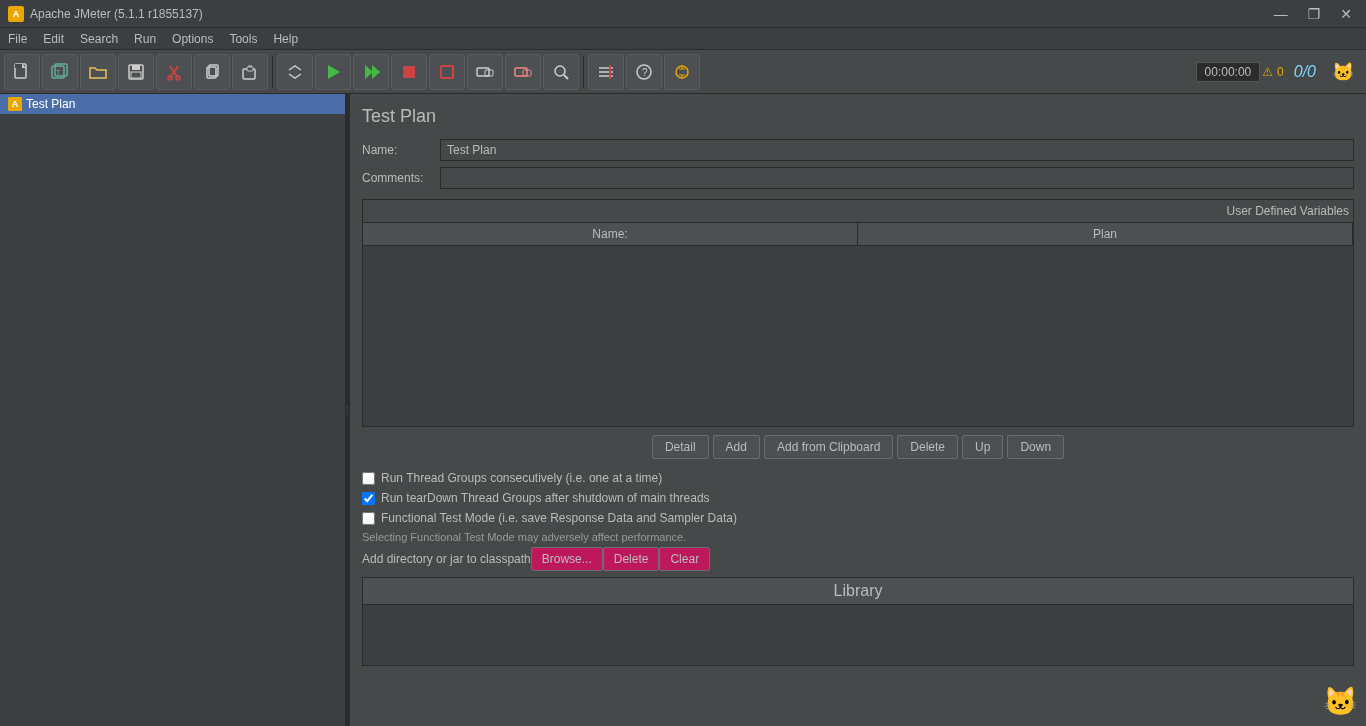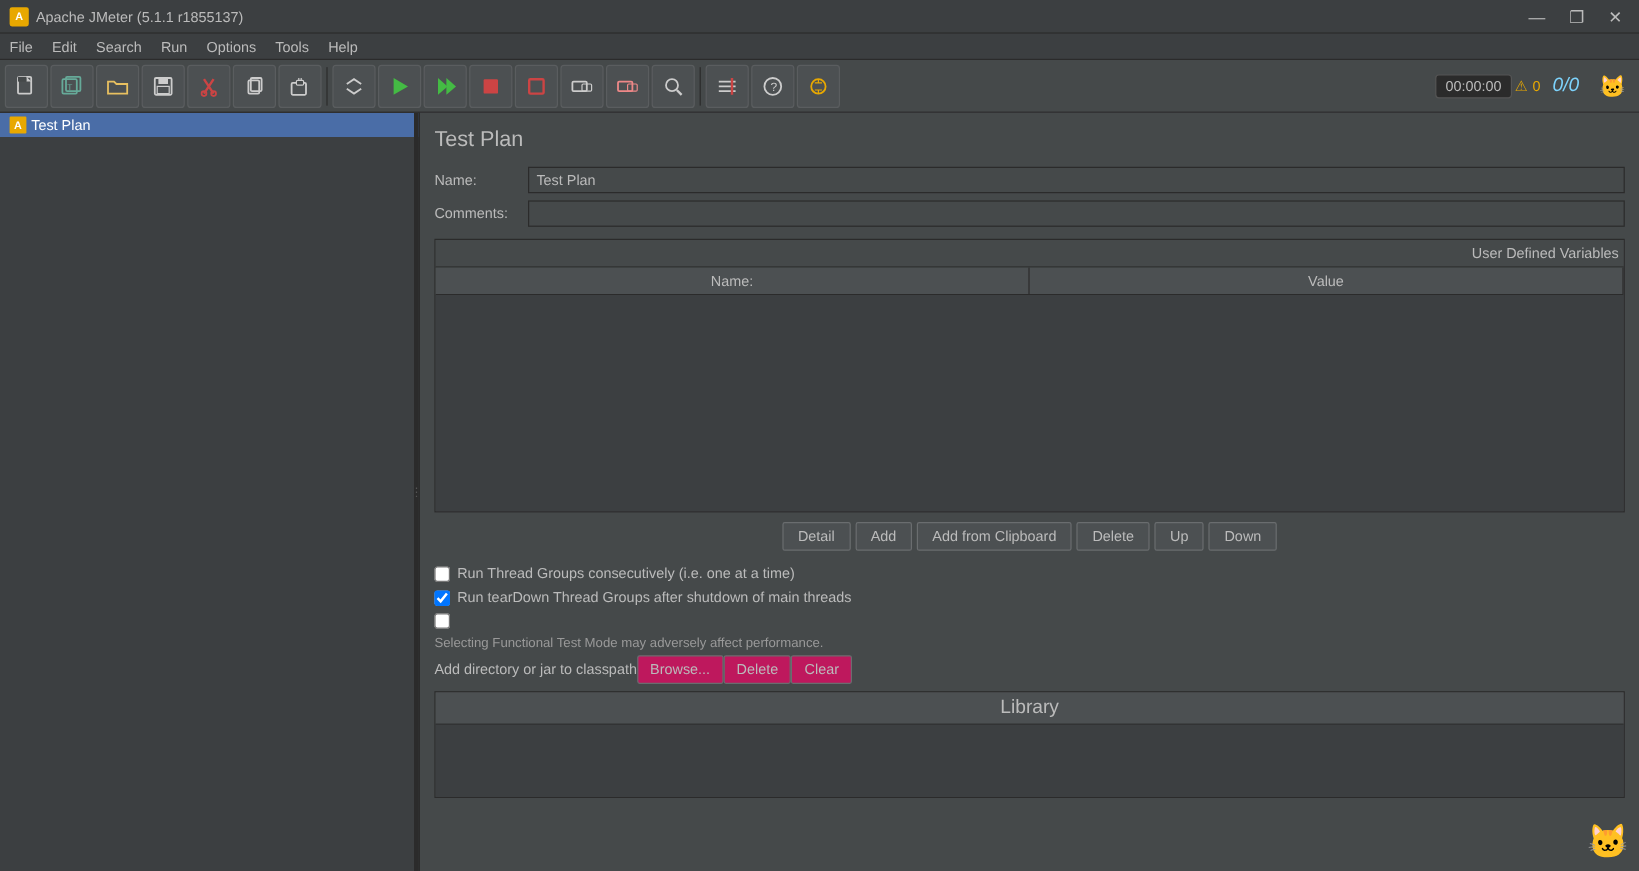--- a/index.html
+++ b/index.html
@@ -447,21 +447,21 @@
 
     <div class="form-row">
       <span class="form-label">Comments:</span>
       <input class="form-input" type="text" style="">
     </div>
 
     <div class="table-section">
       <div class="table-title">User Defined Variables</div>
       <div class="table-header">
         <div class="table-header-cell">Name:</div>
-        <div class="table-header-cell">Value</div>
+        <div class="table-header-cell">Plan</div>
       </div>
       <div class="table-body"></div>
     </div>
 
     <div class="action-buttons">
       <button class="action-btn">Detail</button>
       <button class="action-btn">Add</button>
       <button class="action-btn">Add from Clipboard</button>
       <button class="action-btn">Delete</button>
       <button class="action-btn">Up</button>
@@ -471,20 +471,21 @@
     <div class="checkbox-row">
       <input type="checkbox" id="cb1" style="">
       <label class="checkbox-label" for="cb1">Run Thread Groups consecutively (i.e. one at a time)</label>
     </div>
     <div class="checkbox-row">
       <input type="checkbox" id="cb2" checked="" style="">
       <label class="checkbox-label" for="cb2">Run tearDown Thread Groups after shutdown of main threads</label>
     </div>
     <div class="checkbox-row">
       <input type="checkbox" id="cb3" style="">
+      <label class="checkbox-label" for="cb3">Functional Test Mode (i.e. save Response Data and Sampler Data)</label>
     </div>
 
     <div class="note-text">Selecting Functional Test Mode may adversely affect performance.</div>
 
     <div class="classpath-row">
       <span class="classpath-label">Add directory or jar to classpath</span>
       <button class="classpath-btn">Browse...</button>
       <button class="classpath-btn">Delete</button>
       <button class="classpath-btn">Clear</button>
     </div>

